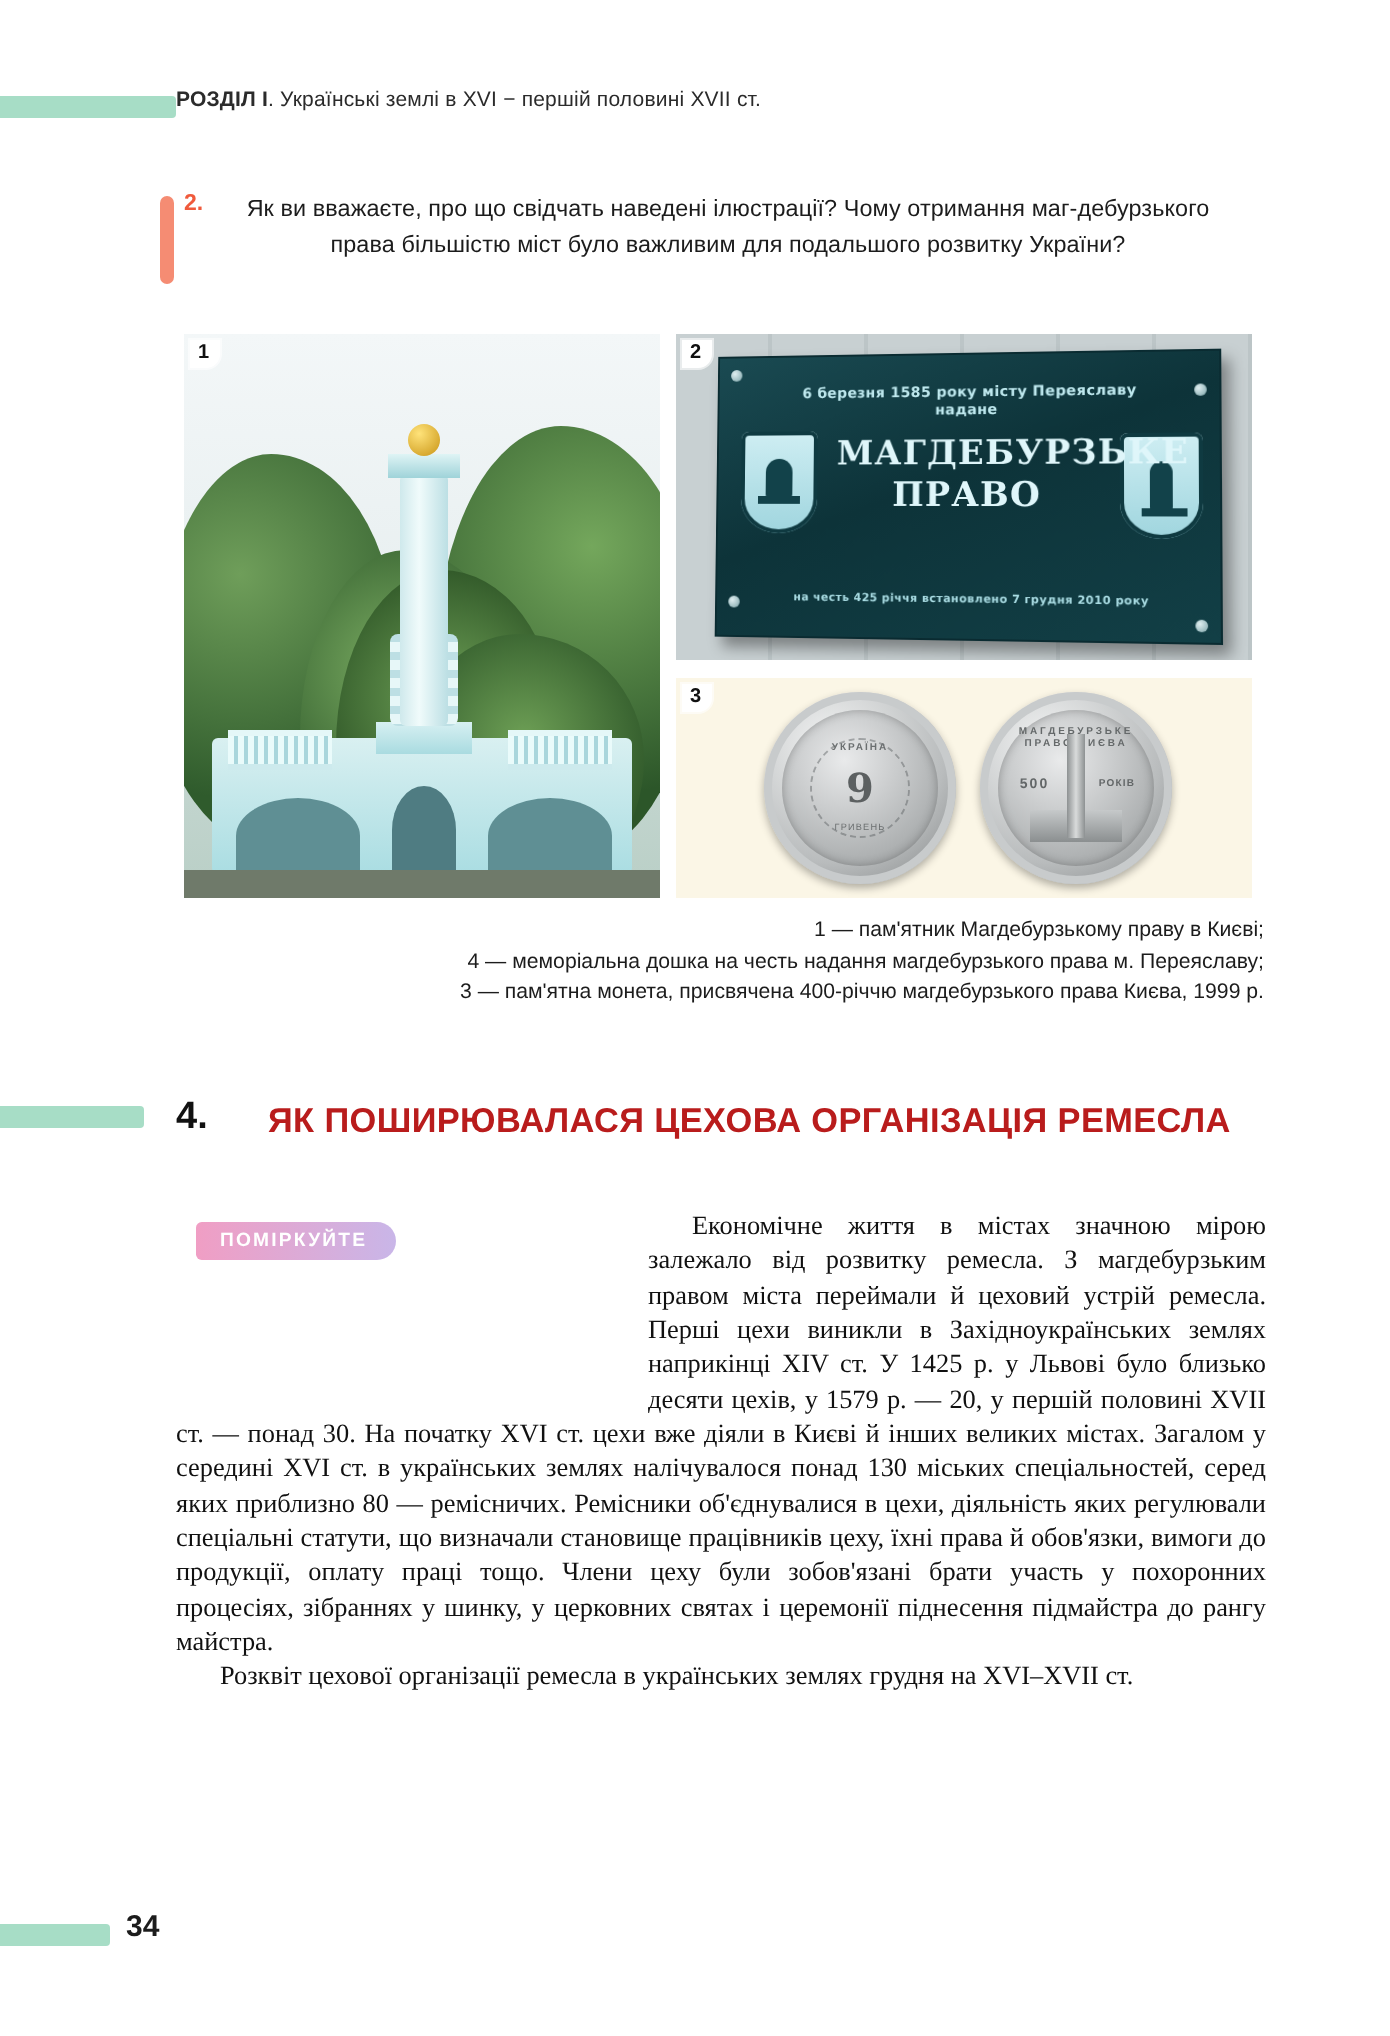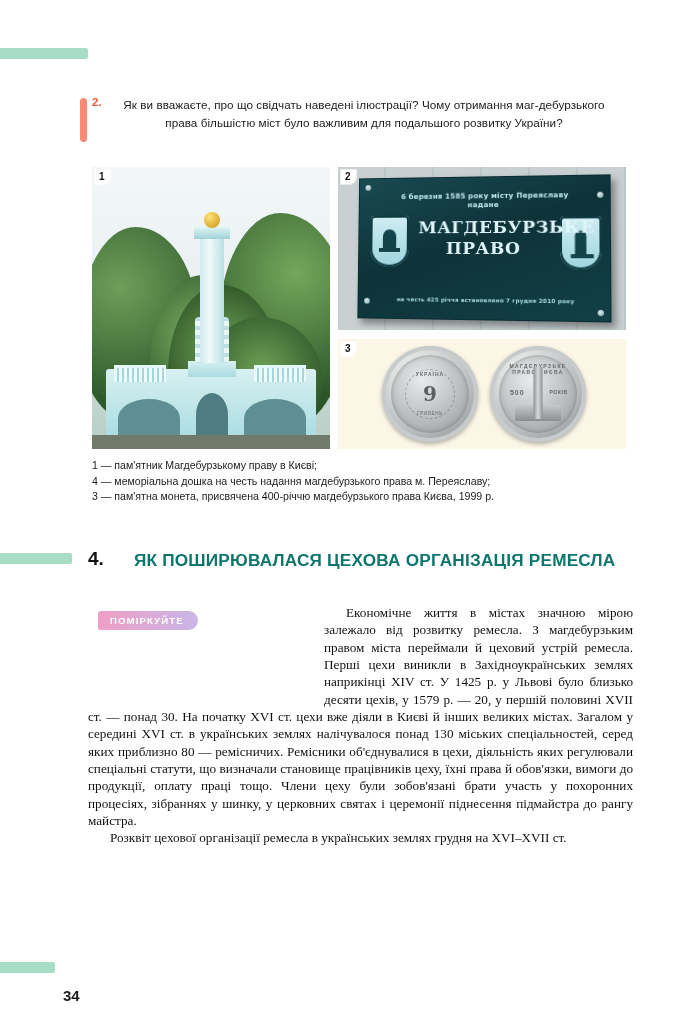--- a/index.html
+++ b/index.html
@@ -155,29 +155,29 @@
   .mini-col{position:absolute;left:50%;transform:translateX(-50%);bottom:14px;
      width:9px;height:52px;background:linear-gradient(90deg,#8d9192,#d9dbdb,#8d9192);}
   .mini-base{position:absolute;left:50%;transform:translateX(-50%);bottom:12px;
      width:46px;height:16px;background:linear-gradient(#c6c9ca,#8b8f90);}
   .coin-500{position:absolute;left:14%;top:44%;font-size:7px;color:#636768;font-weight:bold;letter-spacing:1px;}
   .coin-rok{position:absolute;right:12%;top:44%;font-size:5px;color:#636768;font-weight:bold;letter-spacing:.6px;}
 
   
   .caps{position:absolute;left:92px;top:458px;width:540px;
      font-size:10.6px;line-height:15.6px;color:#1c1c1c;}
-  .caps div{white-space:nowrap;}
+  .caps div{white-space:nowrap;text-align:right;}
 
   
   .sec{position:absolute;left:88px;top:548px;width:540px;}
   .sec .n{
     position:absolute;left:0;top:0;font-size:19px;font-weight:bold;color:#111;
   }
   .sec .t{
-    margin-left:46px;font-size:17.2px;font-weight:bold;color:#0f766e;
+    margin-left:46px;font-size:17.2px;font-weight:bold;color:#b91c1c;
     line-height:25px;letter-spacing:.2px;
   }
 
   
   .ponder{position:absolute;left:98px;top:610px;width:218px;}
   .ponder .tab{
     display:inline-block;padding:4px 14px 4px 12px;
     background:linear-gradient(90deg,#f09ec4,#c9b6e8);
     color:#ffffff;font-size:9.6px;font-weight:bold;letter-spacing:1.1px;
     border-radius:3px 10px 10px 3px;
@@ -197,32 +197,35 @@
   }
   .bodytext p{margin:0;}
   .floatbox{
     float:left;width:236px;height:100px;
   }
   .indent{text-indent:22px;}
 
   
   .folio{
     position:absolute;left:63px;top:955px;
-    font-size:15px;font-weight:bold;color:#1c1c1c;margin-top:32px;
+    font-size:15px;font-weight:bold;color:#1c1c1c;
   }
 </style>
 </head>
 <body>
 
 <div class="page">
 
   <div class="green-bar gb-header"></div>
   <div class="green-bar gb-section"></div>
   <div class="green-bar gb-folio"></div>
 
+  <div class="runhead">
+    <b>РОЗДІЛ I</b><span>. Українські землі в XVI − першій половині XVII ст.</span>
+  </div>
 
   <div class="qblock">
     <div class="qbar"></div>
     <div class="qnum">2.</div>
     <div class="qtext">Як ви вважаєте, про що свідчать наведені ілюстрації? Чому отримання маг-дебурзького права більшістю міст було важливим для подальшого розвитку України?</div>
   </div>
 
   <div class="figs">
 
     <div class="fig fig1">

